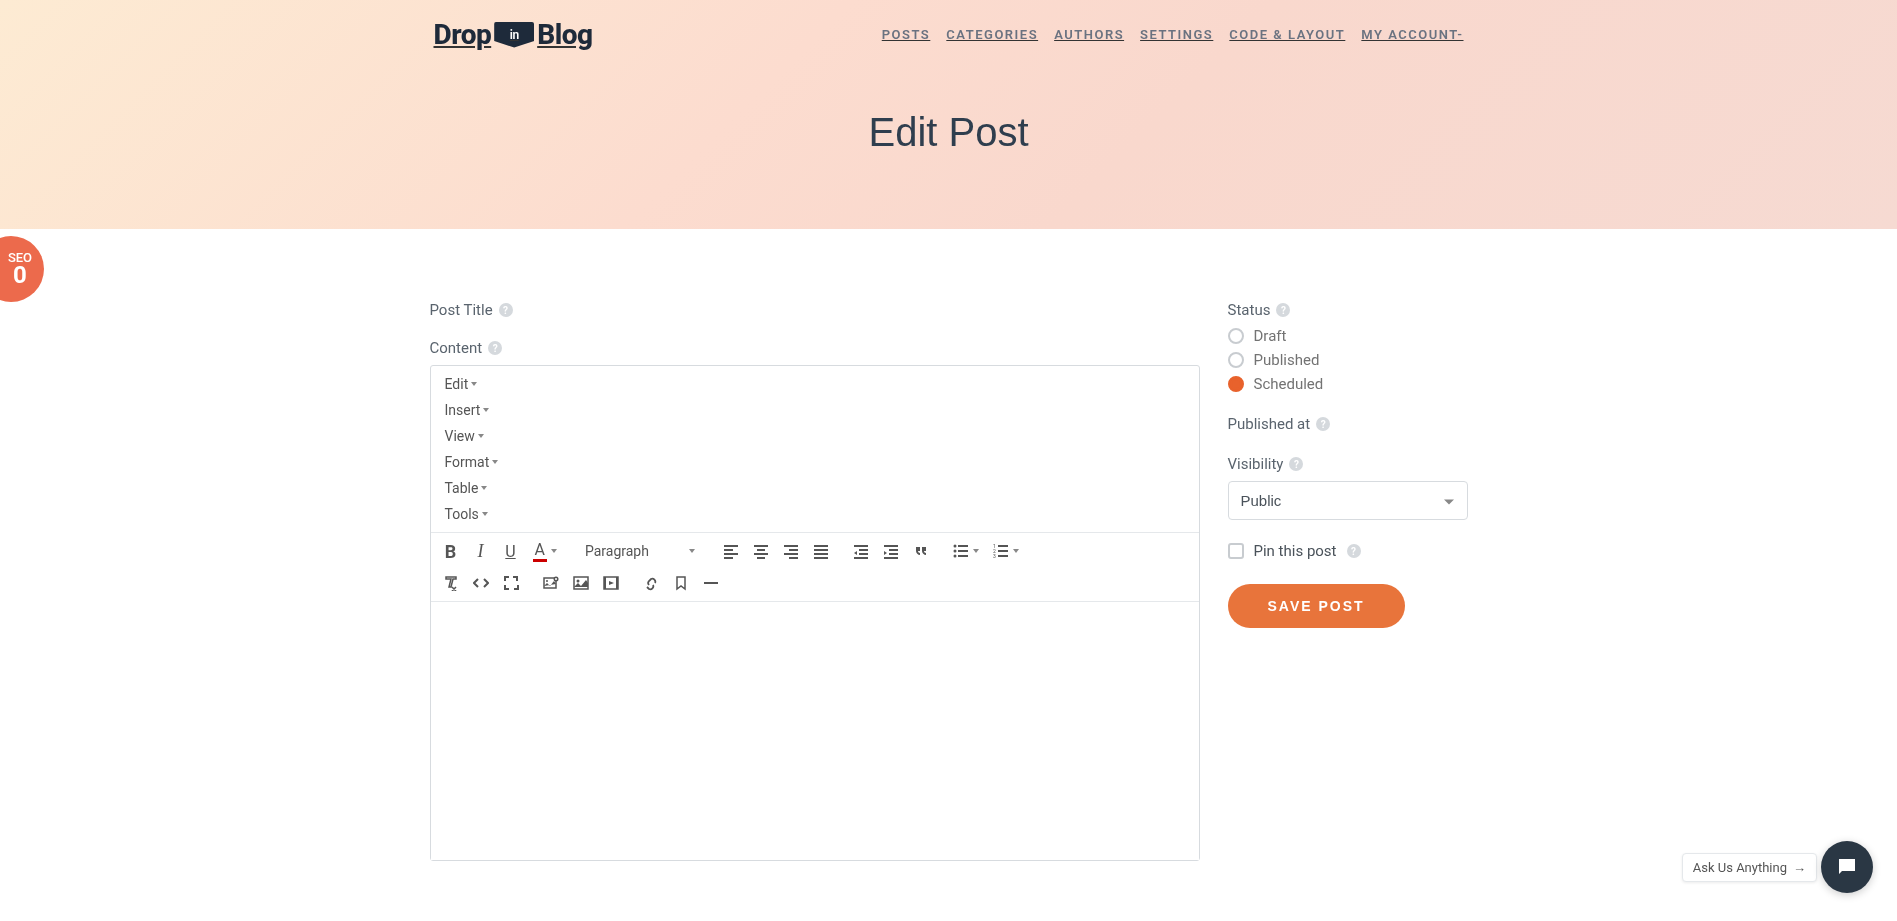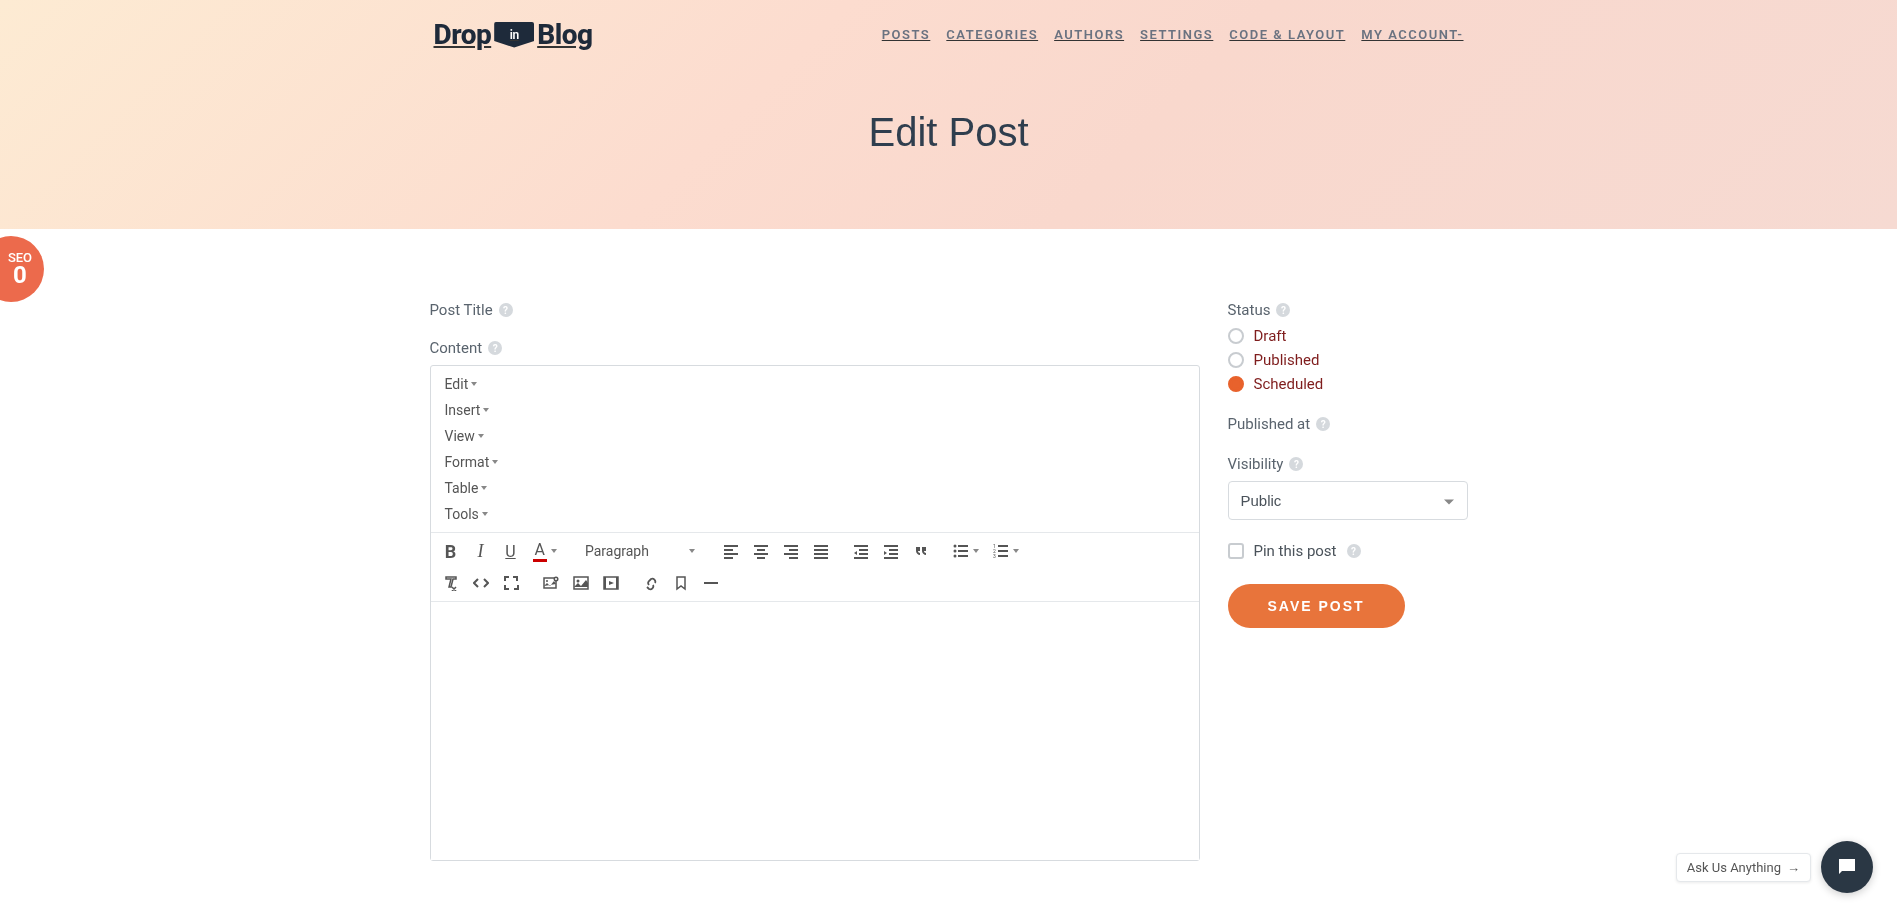--- a/index.html
+++ b/index.html
@@ -190,21 +190,21 @@
   min-height: 258px;
   background: #fff;
 }
 .radio-row {
   display: flex;
   align-items: center;
   gap: 10px;
   margin-bottom: 6px;
   cursor: pointer;
   font-size: 15px;
-  color: #7f1d1d;
+  color: #737373;
 }
 .radio-circle {
   width: 16px; height: 16px;
   border: 2px solid #c8ccd0;
   border-radius: 50%;
   background: #fff;
 }
 .radio-circle.checked {
   border-color: #e8622c;
   background: #e8622c;
@@ -266,21 +266,21 @@
   font-weight: 700;
   letter-spacing: 2px;
   cursor: pointer;
 }
 .chat-bubble {
   position: absolute;
   right: 24px;
   bottom: 28px;
   display: flex;
   align-items: center;
-  gap: 10px;
+  gap: 4px;
 }
 .chat-pill {
   background: #fff;
   border: 1px solid #e5e8eb;
   border-radius: 4px;
   padding: 6px 10px;
   font-size: 13px;
   color: #555;
   display: flex;
   align-items: center;

